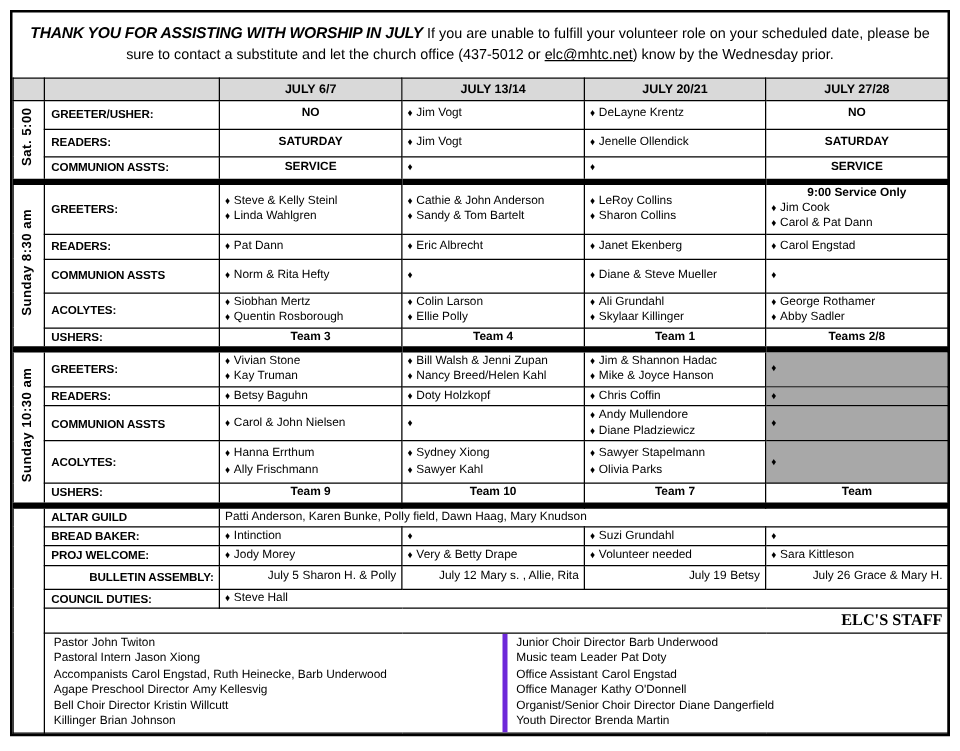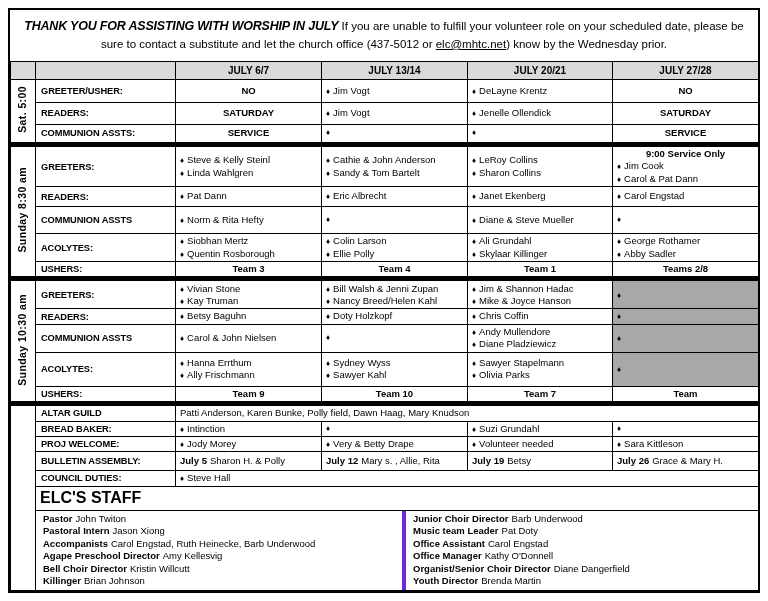--- a/index.html
+++ b/index.html
@@ -20,29 +20,29 @@
   td.vcol{padding:1px;text-align:center;vertical-align:middle;}
   .vtext{display:inline-block;writing-mode:vertical-rl;transform:rotate(180deg);
          font-weight:bold;font-size:10.5px;letter-spacing:0.4px;white-space:nowrap;}
   td.rl{font-weight:bold;font-size:9.3px;padding-left:5px;letter-spacing:-0.1px;}
   td.ctr{text-align:center;}
   .b{font-weight:bold;}
   td.blocked{background:var(--blk-bg,#a8a8a8);}
   .line{display:flex;gap:3px;align-items:baseline;}
   .blt{font-size:8px;flex:0 0 auto;}
   .notehead{font-weight:bold;text-align:center;}
-  .jb{font-weight:bold;margin-right:3px;margin-top:40px;}
-  .elc-title{font-weight:bold;text-align:left;font-size:16px;}
+  .jb{font-weight:normal;margin-right:3px;margin-top:40px;}
+  .elc-title{font-weight:bold;text-align:right;font-size:13px;font-family:Liberation Serif, serif;}
   .staff-cell{padding:0;}
   .staff-wrap{display:flex;align-items:stretch;}
   .staff-col{padding:2px 7px;line-height:1.32;}
   .staff-col.left{width:352px;flex:0 0 auto;}
   .staff-col.right{flex:1;border-left:4px solid #6d28d9;}
   .staff-entry{font-size:9.5px;white-space:nowrap;}
-  .sr{font-weight:bold;margin-right:3px;}
+  .sr{font-weight:normal;margin-right:3px;}
 </style>
 </head>
 <body>
 
 <div class="page">
   <div class="sheet">
     <div class="title">
       <span class="hd">THANK YOU FOR ASSISTING WITH WORSHIP IN JULY</span><span> If you are unable to fulfill your volunteer role on your scheduled date, please be sure to contact a substitute and let the church office (437-5012 or </span><span class="lnk">elc@mhtc.net</span><span>) know by the Wednesday prior.</span>
     </div>
     <table>
@@ -350,21 +350,21 @@
                 <span class="nm">Hanna Errthum</span>
               </div>
               <div class="line">
                 <span class="blt">♦</span>
                 <span class="nm">Ally Frischmann</span>
               </div>
             </td>
             <td>
               <div class="line">
                 <span class="blt">♦</span>
-                <span class="nm">Sydney Wyss</span>
+                <span class="nm">Sydney Xiong</span>
               </div>
               <div class="line">
                 <span class="blt">♦</span>
                 <span class="nm">Sawyer Kahl</span>
               </div>
             </td>
             <td>
               <div class="line">
                 <span class="blt">♦</span>
                 <span class="nm">Sawyer Stapelmann</span>
@@ -433,21 +433,21 @@
                 <span class="nm">Volunteer needed</span>
               </div>
             </td>
             <td>
               <div class="line">
                 <span class="blt">♦</span>
                 <span class="nm">Sara Kittleson</span>
               </div>
             </td>
           </tr>
-          <tr style="height: 19px;">
+          <tr style="height: 19px; text-align: right;">
             <td class="rl">BULLETIN ASSEMBLY:</td>
             <td><span class="jb">July 5</span><span>Sharon H. &amp; Polly</span></td>
             <td><span class="jb">July 12</span><span>Mary s. , Allie, Rita</span></td>
             <td><span class="jb">July 19</span><span>Betsy</span></td>
             <td><span class="jb">July 26</span><span>Grace &amp; Mary H.</span></td>
           </tr>
           <tr style="height: 15px;">
             <td class="rl">COUNCIL DUTIES:</td>
             <td colspan="4">
               <div class="line">

